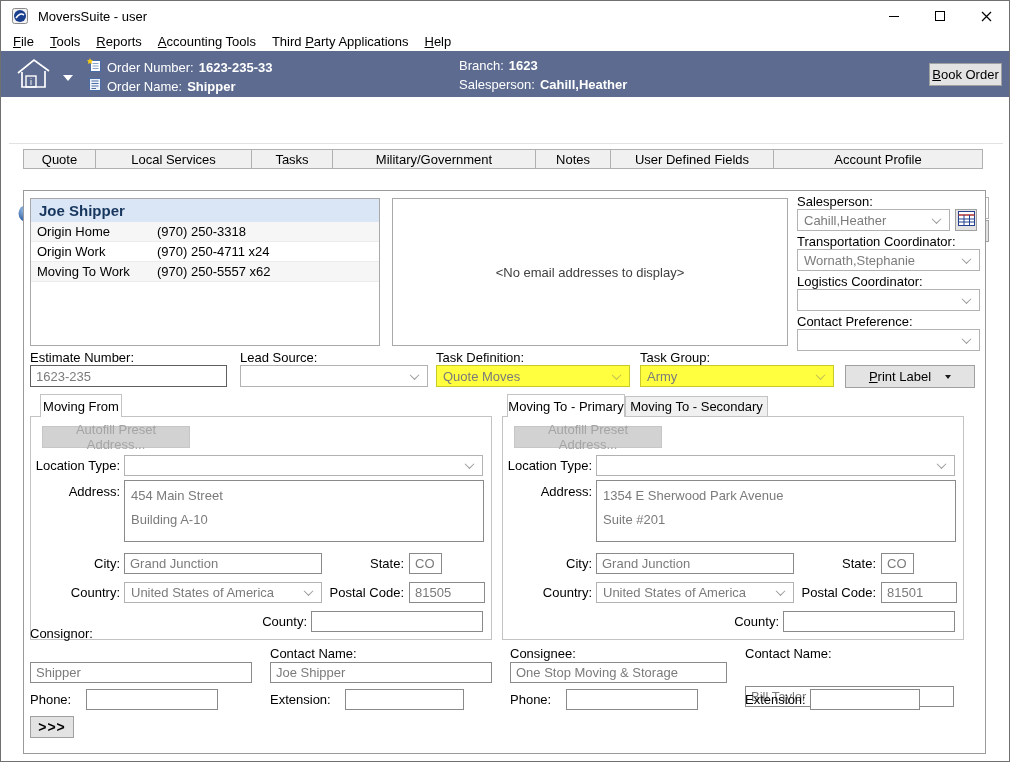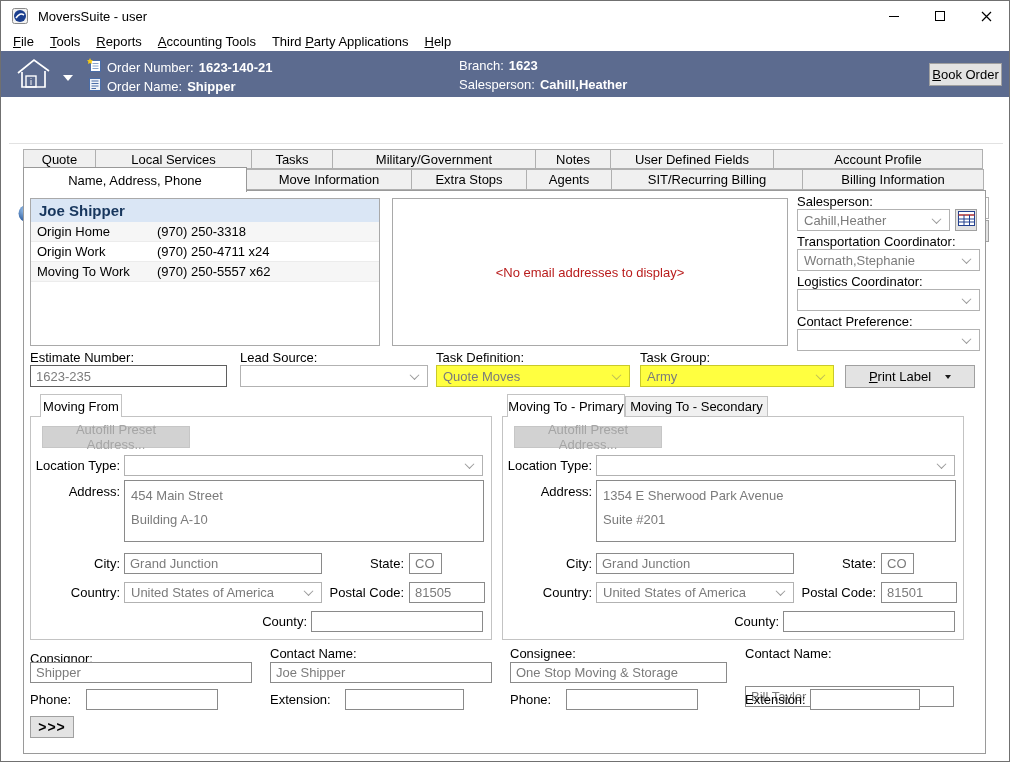--- a/index.html
+++ b/index.html
@@ -50,21 +50,21 @@
   .tabs-row2 .tab{height:21px;}
   .tab.active{background:#fff;height:25px;margin-top:-2px;border-color:#999;border-bottom:none;position:relative;z-index:6;}
   
   .content{position:absolute;left:22px;top:189px;width:963px;height:564px;border:1px solid #9a9a9a;background:#fff;}
   .clist{position:absolute;left:6px;top:7px;width:350px;height:148px;border:1px solid #a9a9a9;overflow:hidden;}
   .clist-header{height:23px;background:#dae6f5;color:#17365d;font-weight:bold;font-size:15px;display:flex;align-items:center;padding-left:8px;}
   .crow{height:20px;display:flex;align-items:center;font-size:13px;border-bottom:1px solid #ececec;}
   .crow:nth-child(even){background:#f6f6f6;}
   .ctype{width:126px;padding-left:6px;}
   .email-box{position:absolute;left:368px;top:7px;width:396px;height:148px;border:1px solid #a9a9a9;
-    display:flex;align-items:center;justify-content:center;color:#b91c1c;text-align:right;}
+    display:flex;align-items:center;justify-content:center;color:#404040;text-align:right;}
   .flabel{position:absolute;white-space:nowrap;}
   .rlabel{text-align:right;}
   .tinput{position:absolute;border:1px solid #8a8a8a;font:13px "Liberation Sans",sans-serif;color:#7b7b7b;padding:4px 5px;background:#fff;}
   .tarea{position:absolute;border:1px solid #8a8a8a;font:13px "Liberation Sans",sans-serif;color:#7b7b7b;
     padding:3px 6px;background:#fff;resize:none;outline:none;line-height:1.85;overflow:hidden;}
   
   .group{position:absolute;top:203px;width:462px;height:246px;}
   .gbox{position:absolute;left:0;top:22px;width:462px;height:224px;border:1px solid #c3c3c3;}
   .gtab{position:absolute;display:flex;align-items:center;justify-content:center;border:1px solid #c3c3c3;white-space:nowrap;}
   .gtab.active{top:0;height:23px;background:#fff;border-bottom:none;z-index:3;}
@@ -130,21 +130,21 @@
     </div>
     <div class="hrow" style="left:86px;top:7px;">
       <span><svg width="15" height="15">
             <rect x="3.5" y="2.5" width="10" height="11" fill="#fff" stroke="#4a6da8"></rect>
             <line x1="5.5" y1="5.5" x2="11.5" y2="5.5" stroke="#8aa4ca"></line>
             <line x1="5.5" y1="8" x2="11.5" y2="8" stroke="#8aa4ca"></line>
             <line x1="5.5" y1="10.5" x2="11.5" y2="10.5" stroke="#8aa4ca"></line>
             <polygon points="3,0 4,2 6,2.3 4.6,3.8 5,6 3,4.9 1,6 1.4,3.8 0,2.3 2,2" fill="#f3c818"></polygon>
           </svg></span>
       <span class="hdr-label">Order Number:</span>
-      <span class="hdr-value">1623-140-21</span>
+      <span class="hdr-value">1623-235-33</span>
     </div>
     <div class="hrow" style="left:86px;top:26px;">
       <span><svg width="15" height="15">
             <rect x="2.5" y="1.5" width="11" height="12" fill="#eef2f8" stroke="#4a6da8"></rect>
             <line x1="4.5" y1="4" x2="11.5" y2="4" stroke="#4a6da8"></line>
             <line x1="4.5" y1="6.5" x2="11.5" y2="6.5" stroke="#4a6da8"></line>
             <line x1="4.5" y1="9" x2="11.5" y2="9" stroke="#4a6da8"></line>
             <line x1="4.5" y1="11.5" x2="9" y2="11.5" stroke="#4a6da8"></line>
           </svg></span>
       <span class="hdr-label">Order Name:</span>
@@ -210,28 +210,20 @@
 
   <div class="tabs-row tabs-row1" style="top:148px;">
     <div class="tab" style="width:73px;">Quote</div>
     <div class="tab" style="width:157px;">Local Services</div>
     <div class="tab" style="width:82px;">Tasks</div>
     <div class="tab" style="width:204px;">Military/Government</div>
     <div class="tab" style="width:76px;">Notes</div>
     <div class="tab" style="width:164px;">User Defined Fields</div>
     <div class="tab" style="width:210px;">Account Profile</div>
   </div>
-  <div class="tabs-row tabs-row2" style="top:168px;">
-    <div class="tab active" style="width:224px;">Name, Address, Phone</div>
-    <div class="tab" style="width:166px;">Move Information</div>
-    <div class="tab" style="width:116px;">Extra Stops</div>
-    <div class="tab" style="width:86px;">Agents</div>
-    <div class="tab" style="width:192px;">SIT/Recurring Billing</div>
-    <div class="tab" style="width:182px;">Billing Information</div>
-  </div>
 
   <div class="content">
 
     <div class="clist">
       <div class="clist-header">Joe Shipper</div>
       <div class="crow">
         <span class="ctype">Origin Home</span>
         <span>(970) 250-3318</span>
       </div>
       <div class="crow">
@@ -349,21 +341,21 @@
       <div class="combo" style="left:94px;top:188px;width:198px;height:21px;">
         <span>United States of America</span>
           <span class="chev"></span>
       </div>
       <span class="flabel rlabel" style="left:288px;top:191px;width:86px;">Postal Code:</span>
       <input class="tinput" style="left: 379px; top: 188px; width: 76px; height: 21px;" value="81501">
       <span class="flabel rlabel" style="left:191px;top:220px;width:86px;">County:</span>
       <input class="tinput" style="left: 281px; top: 217px; width: 172px; height: 21px;" value="">
     </div>
 
-    <span class="flabel" style="left:6px;top:460px;">Consignor:</span>
+    <span class="flabel" style="left:6px;top:435px;">Consignor:</span>
     <input class="tinput" style="left: 6px; top: 471px; width: 222px; height: 21px;" value="Shipper">
     <span class="flabel" style="left:246px;top:455px;">Contact Name:</span>
     <input class="tinput" style="left: 246px; top: 471px; width: 222px; height: 21px;" value="Joe Shipper">
     <span class="flabel" style="left:6px;top:501px;">Phone:</span>
     <input class="tinput" style="left: 62px; top: 498px; width: 132px; height: 21px;" value="">
     <span class="flabel" style="left:246px;top:501px;">Extension:</span>
     <input class="tinput" style="left: 321px; top: 498px; width: 119px; height: 21px;" value="">
 
     <span class="flabel" style="left:486px;top:455px;">Consignee:</span>
     <input class="tinput" style="left: 486px; top: 471px; width: 217px; height: 21px;" value="One Stop Moving &amp; Storage">

